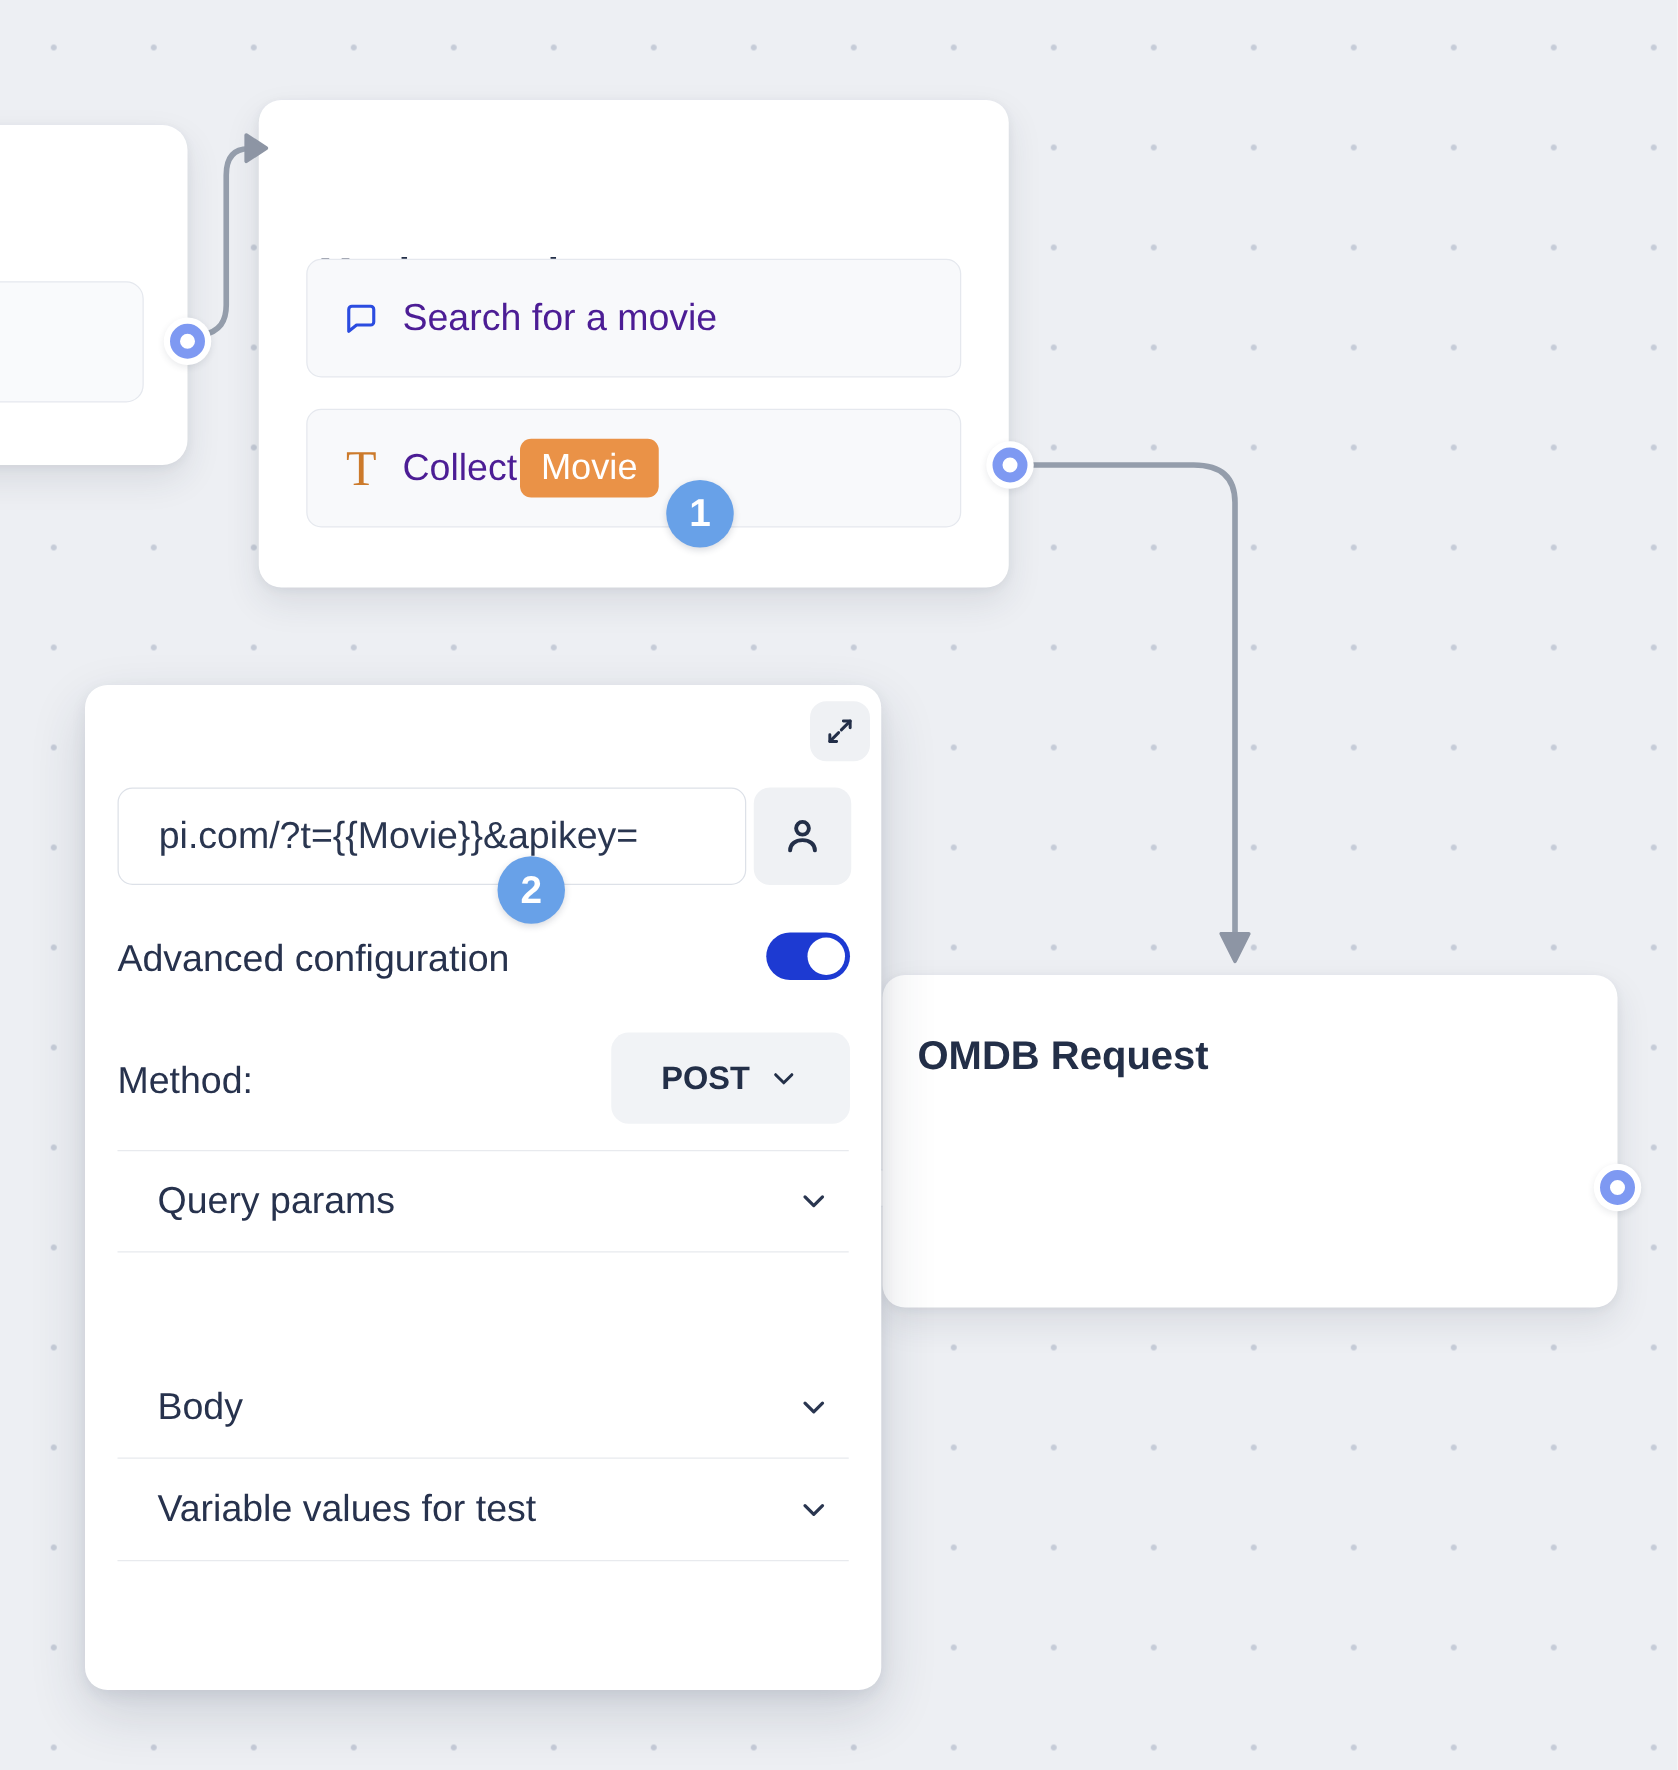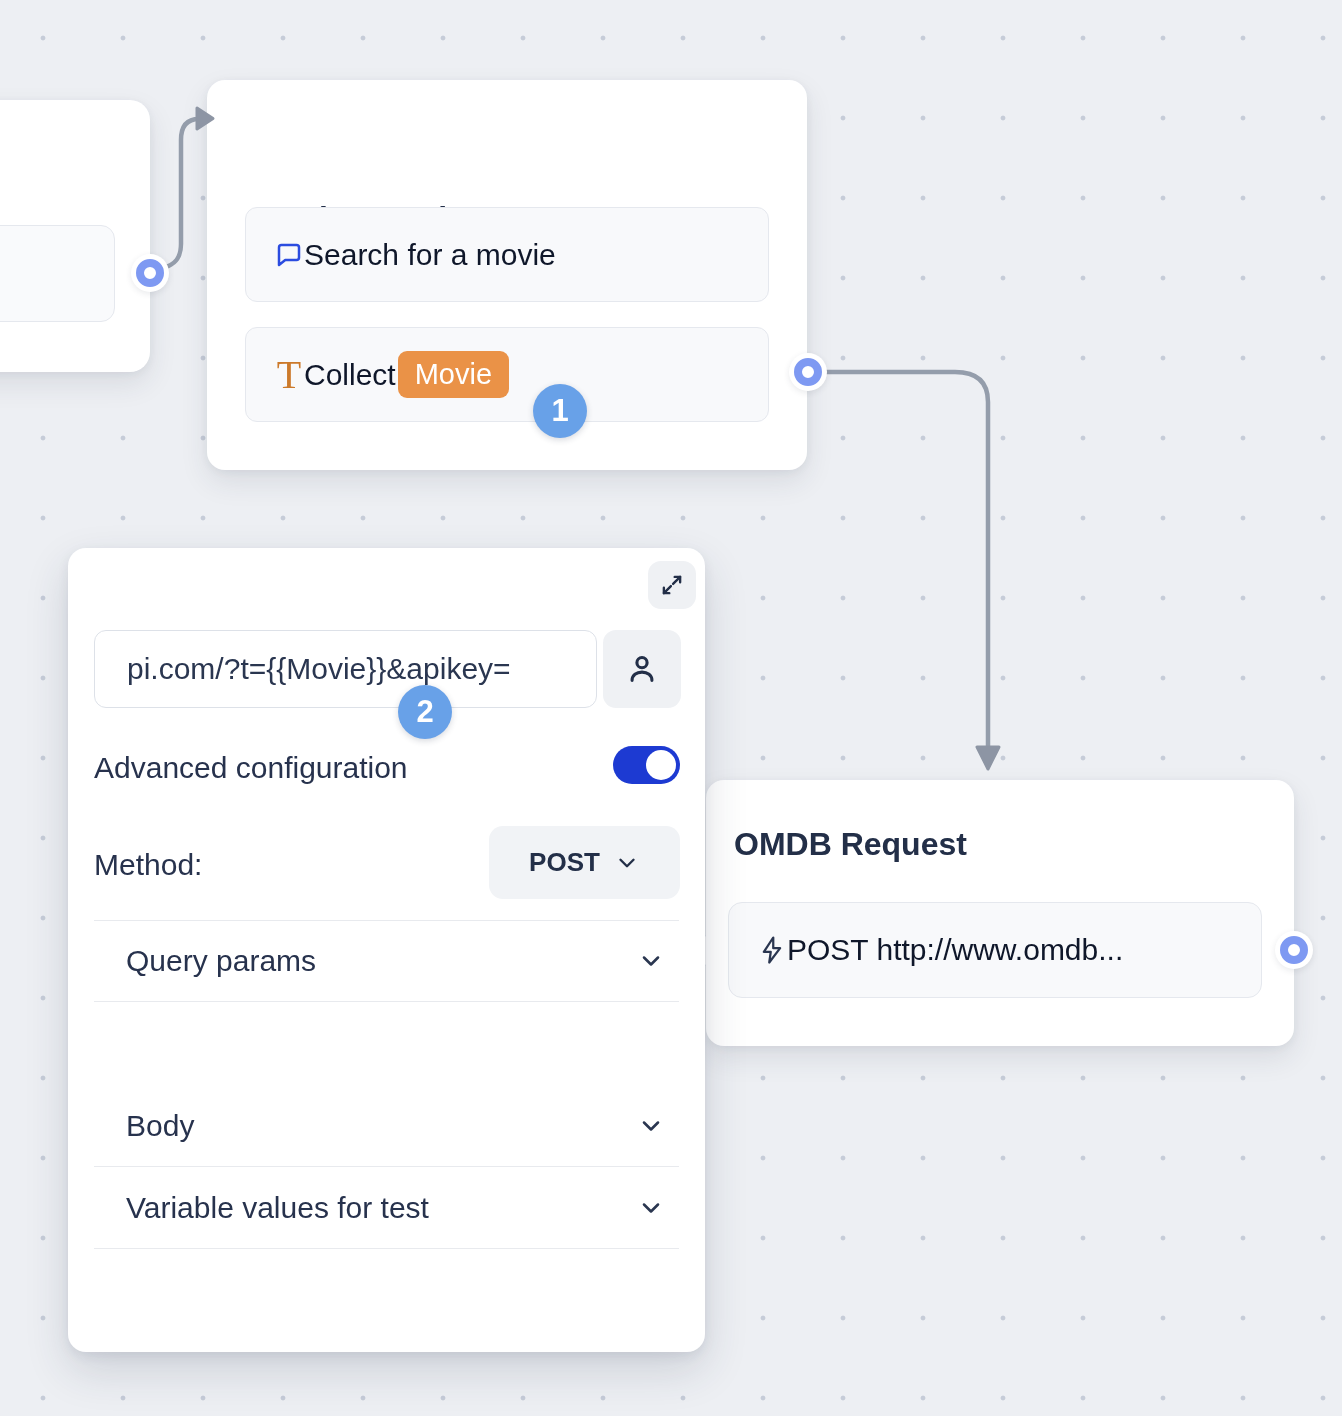--- a/index.html
+++ b/index.html
@@ -16,21 +16,21 @@
     box-shadow:0 12px 28px rgba(35,47,72,.10), 0 2px 8px rgba(35,47,72,.06);
     z-index:2;
   }
   .node-title{
     position:absolute; font-size:32px; font-weight:700; color:#232f48; line-height:40px;
   }
   .node-item{
     position:absolute; background:#f8f9fb; border:1.5px solid #e5e8ee; border-radius:12px;
     display:flex; align-items:center; padding-left:28px; box-sizing:border-box;
   }
-  .node-item .label{ font-size:30px; color:#0f172a; white-space:nowrap;}
+  .node-item .label{ font-size:30px; color:#4c1d95; margin-left:18px; white-space:nowrap;}
   .t-glyph{ font-family:"Liberation Serif", serif; font-size:40px; color:#cc7a2b; line-height:30px; width:30px; text-align:center;}
   .var-badge{
     margin-left:2px; background:#ea9247; color:#ffffff; font-size:29px;
     padding:7px 17px; border-radius:9px; white-space:nowrap;
   }
   .port{
     position:absolute; width:38px; height:38px; border-radius:50%;
     background:#ffffff; display:flex; align-items:center; justify-content:center;
     z-index:4; box-shadow:0 2px 6px rgba(35,47,72,.10);
   }
@@ -133,26 +133,20 @@
       <span class="var-badge">Movie</span>
     </div>
   </div>
   <div class="port" style="left:789px; top:353px;">
     <div class="port-ring"></div>
   </div>
   <div class="num-badge" style="left:533px; top:384px;">1</div>
 
   <div class="card" id="omdb-node" style="left:706px; top:780px; width:588px; height:266px; border-radius:18px;">
     <div class="node-title" style="left:28px; top:44px;text-align:right;">OMDB Request</div>
-    <div class="node-item" style="left:22px; top:122px; width:534px; height:96px; border-radius:14px;">
-      <svg class="ic" width="30" height="30" viewBox="0 0 24 24">
-        <path d="M13 2 L5.5 13.5 H11 L9.8 22 L18.5 10.5 H13 Z" fill="none" stroke="#2a3650" stroke-width="1.8" stroke-linejoin="round"></path>
-      </svg>
-      <span class="label">POST http://www.omdb...</span>
-    </div>
   </div>
   <div id="input-notch"></div>
   <div class="port" style="left:1275px; top:931px;">
     <div class="port-ring"></div>
   </div>
 
   <div id="config-panel">
     <div class="icon-btn" id="expand-btn">
       <svg class="ic" width="26" height="26" viewBox="0 0 24 24">
         <g fill="none" stroke="#232f48" stroke-width="2.2" stroke-linecap="round" stroke-linejoin="round">

